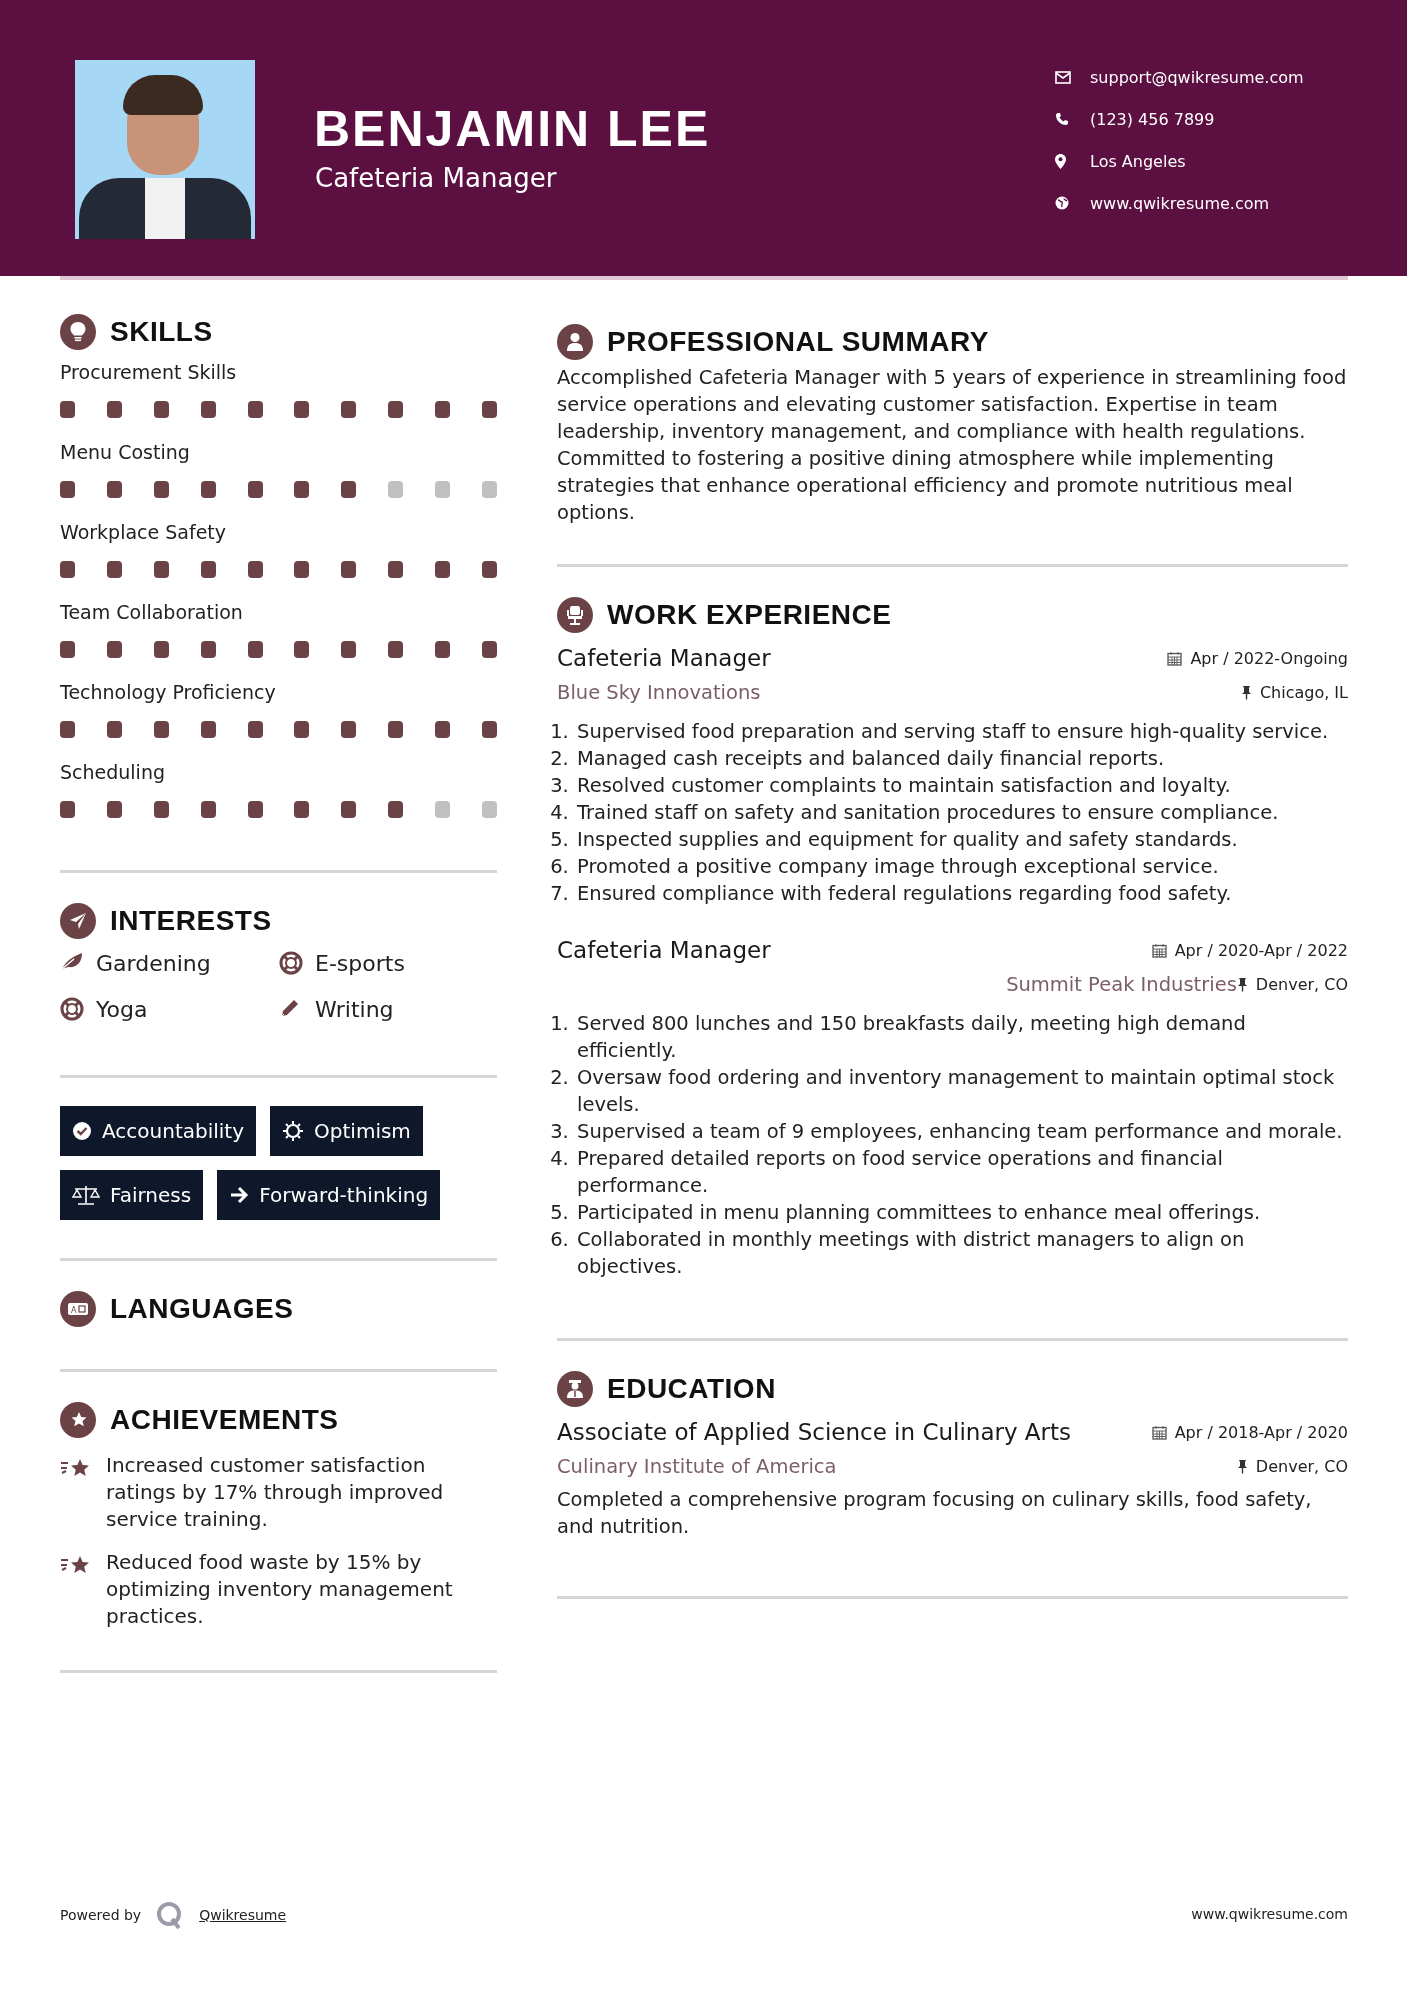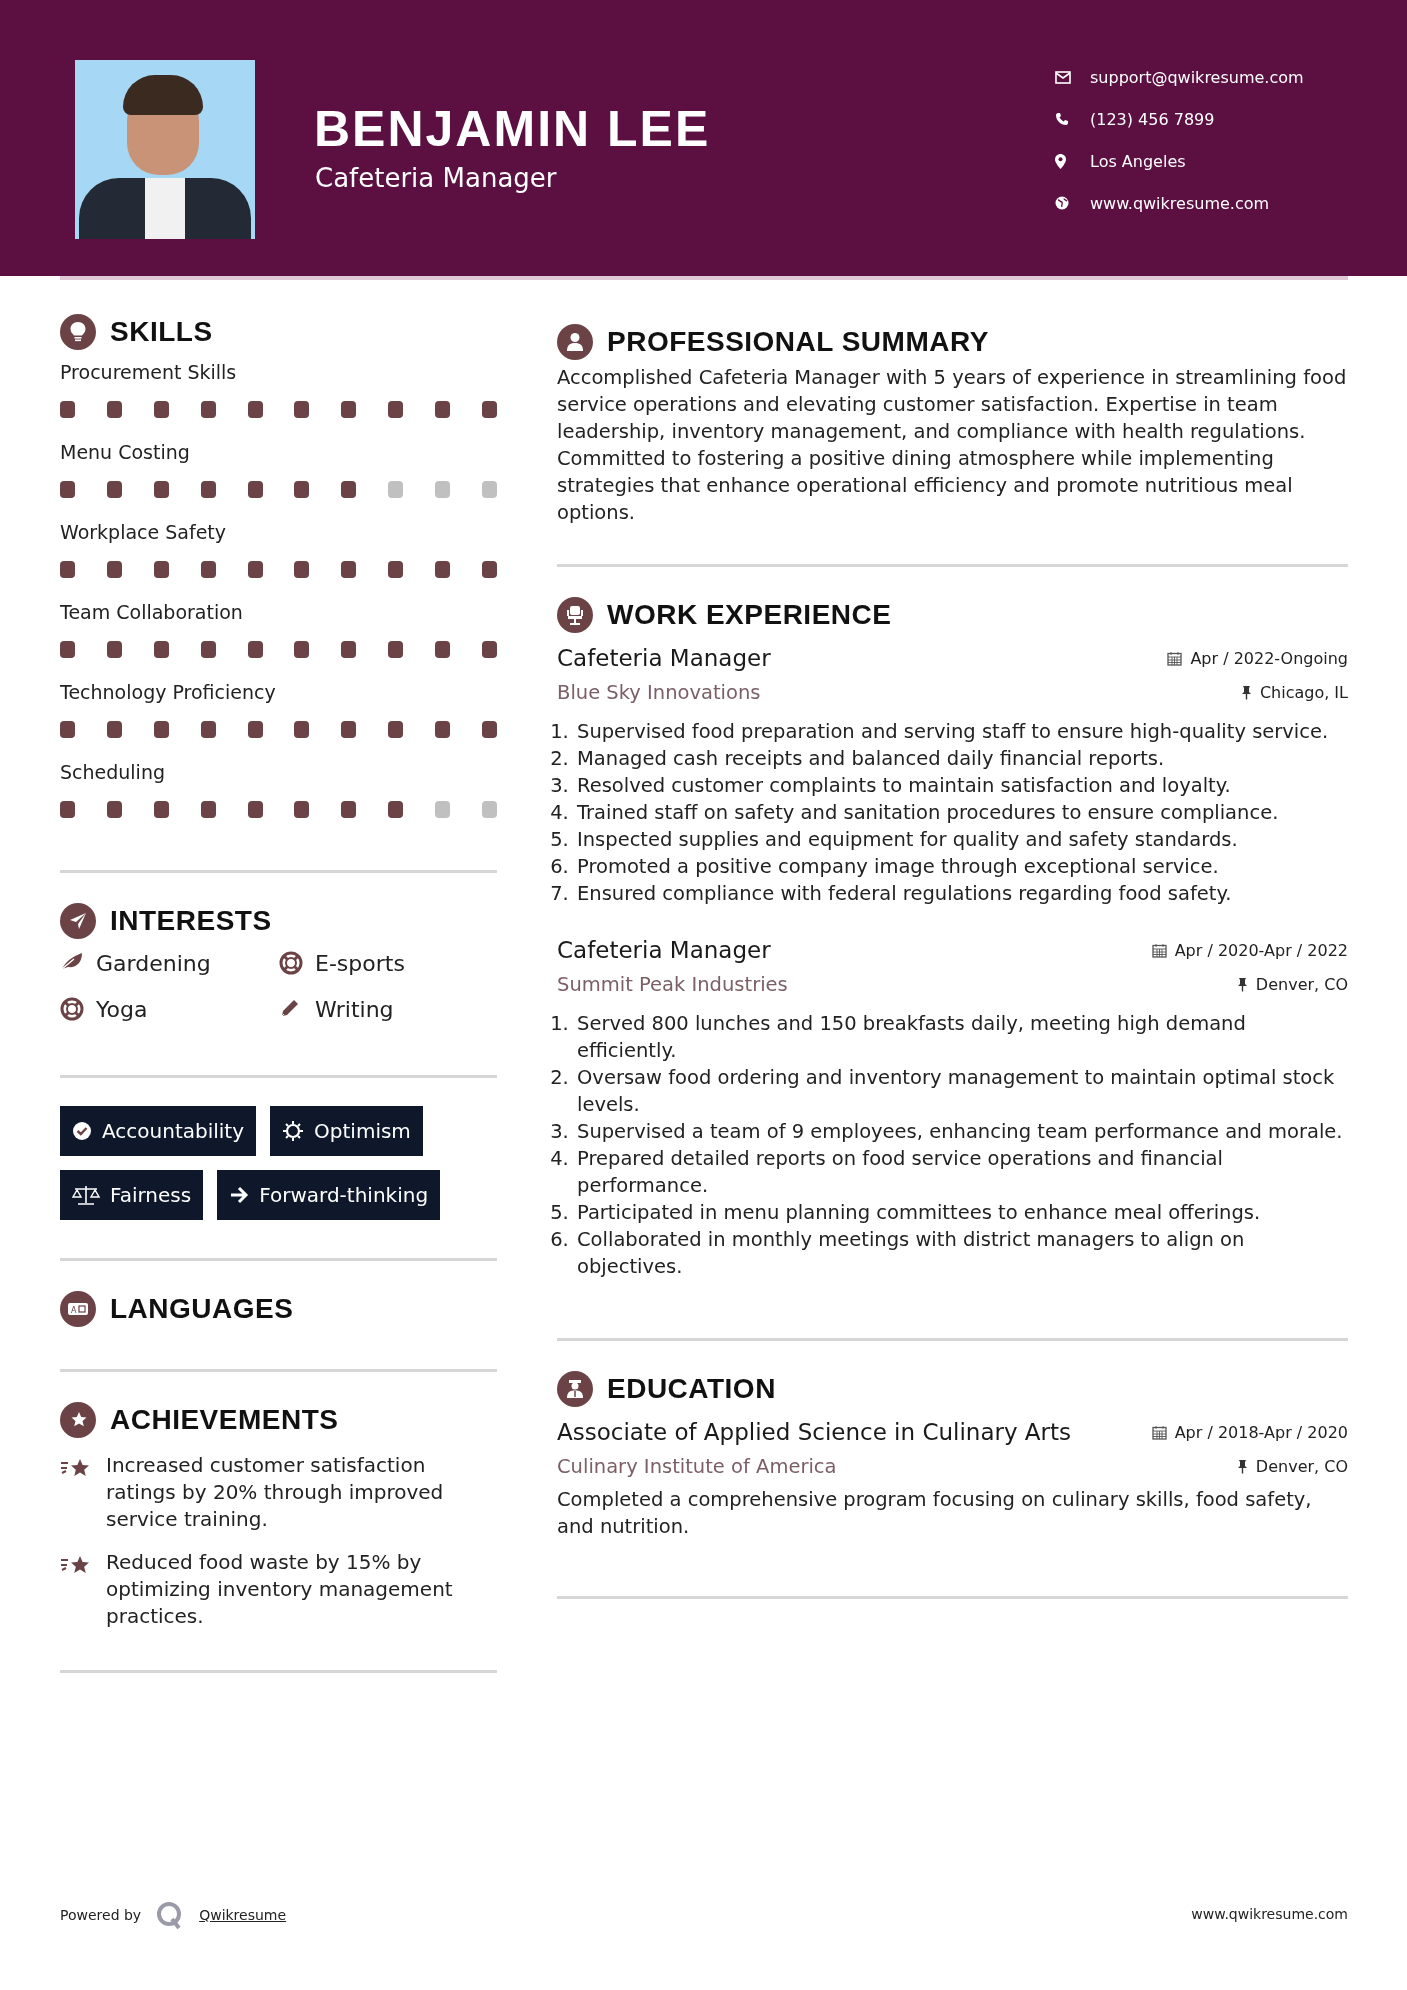--- a/index.html
+++ b/index.html
@@ -346,21 +346,21 @@
       </span>
       <span class="sec-title">ACHIEVEMENTS</span>
     </div>
     <div class="ach">
       <span class="ic">
         <svg width="34" height="28" viewBox="0 0 34 28">
             <path d="M20 3 L22.6 9 L29 9.6 L24.2 13.8 L25.7 20 L20 16.6 L14.3 20 L15.8 13.8 L11 9.6 L17.4 9 Z" fill="#6b4346"></path>
             <path d="M1 7 L8 7 M1 12 L7 12 M2 17 L6 15" stroke="#6b4346" stroke-width="2"></path>
           </svg>
       </span>
-      <span class="ach-text">Increased customer satisfaction ratings by 20% through improved service training.</span>
+      <span class="ach-text">Increased customer satisfaction ratings by 17% through improved service training.</span>
     </div>
     <div class="ach" style="margin-top:16px;">
       <span class="ic">
         <svg width="34" height="28" viewBox="0 0 34 28">
             <path d="M20 3 L22.6 9 L29 9.6 L24.2 13.8 L25.7 20 L20 16.6 L14.3 20 L15.8 13.8 L11 9.6 L17.4 9 Z" fill="#6b4346"></path>
             <path d="M1 7 L8 7 M1 12 L7 12 M2 17 L6 15" stroke="#6b4346" stroke-width="2"></path>
           </svg>
       </span>
       <span class="ach-text">Reduced food waste by 15% by optimizing inventory management practices.</span>
     </div>
@@ -442,21 +442,21 @@
         <span class="job-meta">
           <span class="ic">
             <svg width="15" height="15" viewBox="0 0 15 15">
                 <rect x="1" y="2.5" width="13" height="11.5" fill="none" stroke="#555" stroke-width="1.3"></rect>
                 <path d="M1 6 L14 6 M4 1 L4 4 M11 1 L11 4 M1 9 L14 9 M1 11.5 L14 11.5 M5 6 L5 14 M7.5 6 L7.5 14 M10 6 L10 14" stroke="#555" stroke-width="0.9"></path>
               </svg>
           </span>
           <span>Apr / 2020-Apr / 2022</span>
         </span>
       </div>
-      <div class="job-row" style="margin-top:10px;">
+      <div class="job-row" style="margin-top:10px;justify-content:flex-end;">
         <span class="company">Summit Peak Industries</span>
         <span class="job-meta">
           <span class="ic">
             <svg width="11" height="15" viewBox="0 0 11 15">
                 <path d="M2 1 L9 1 L8 3 L8 7 L10 9 L1 9 L3 7 L3 3 Z" fill="#333"></path>
                 <path d="M5.5 9 L5.5 14.5" stroke="#333" stroke-width="1.4"></path>
               </svg>
           </span>
           <span>Denver, CO</span>
         </span>

